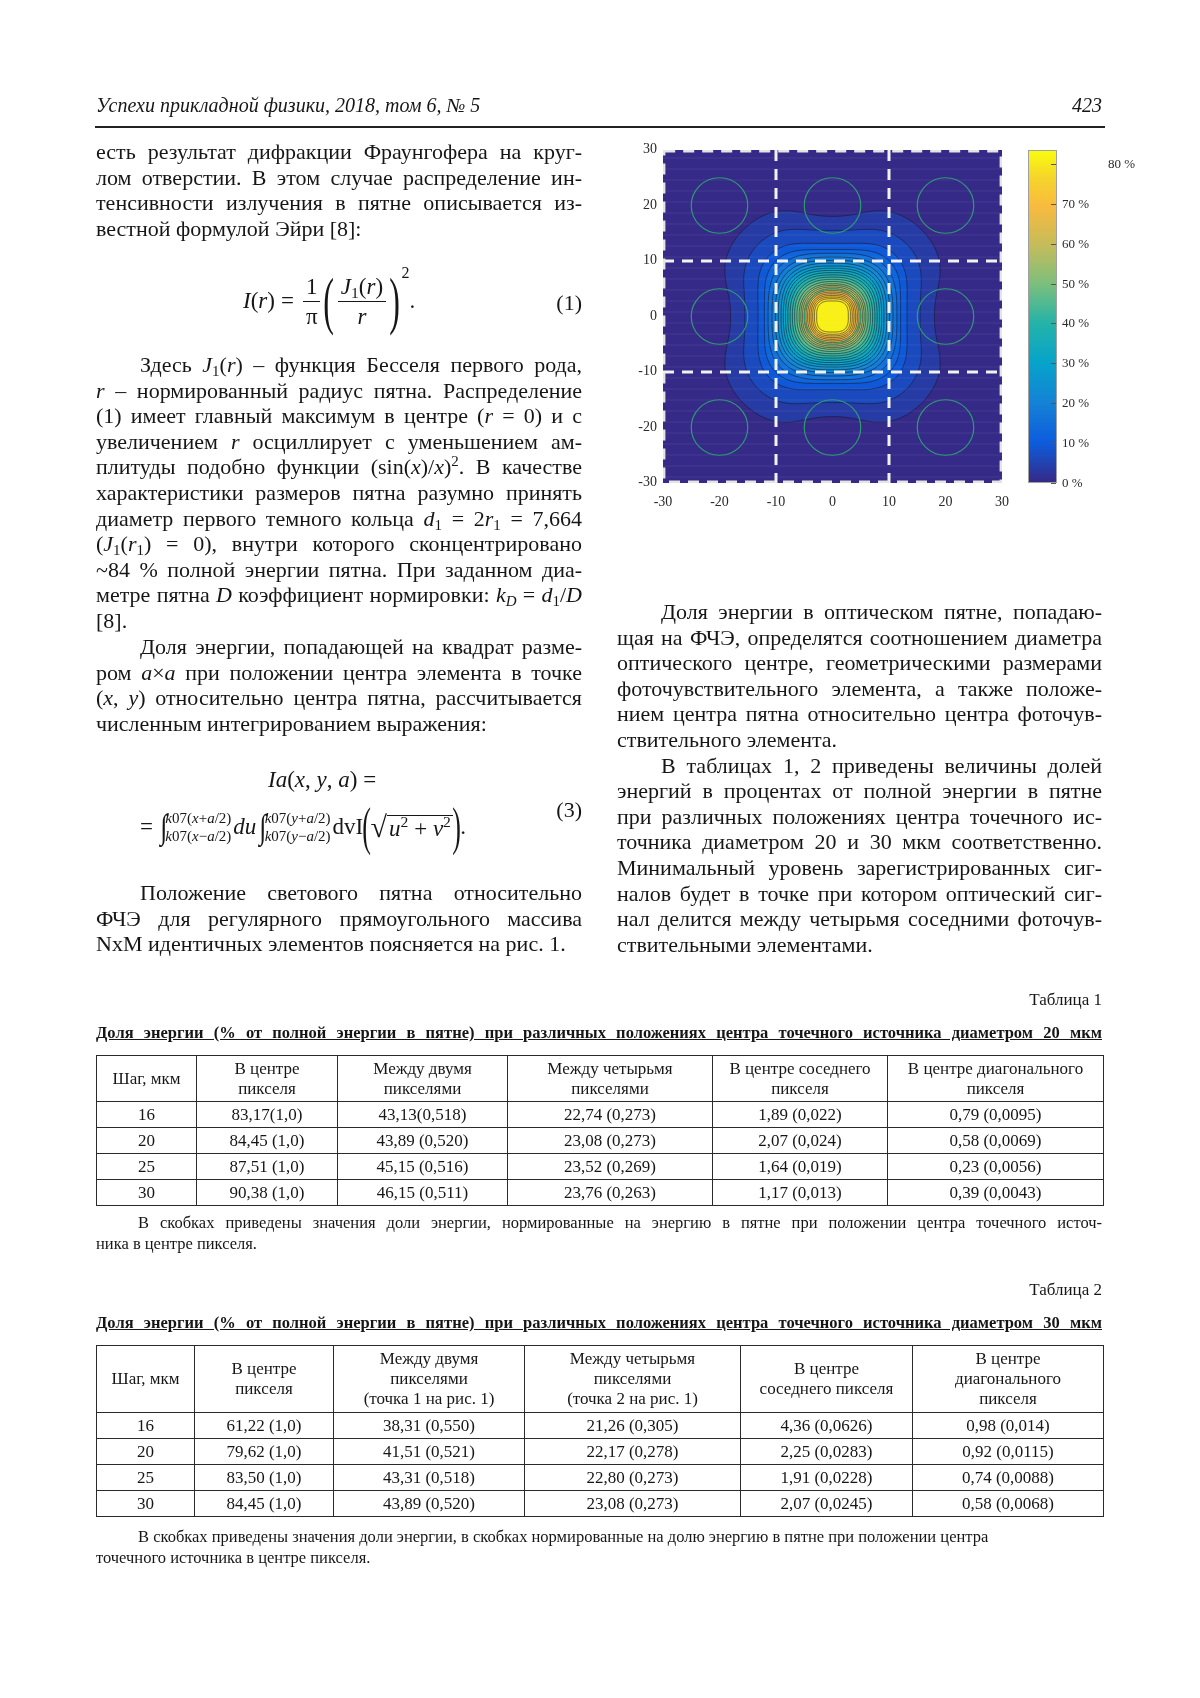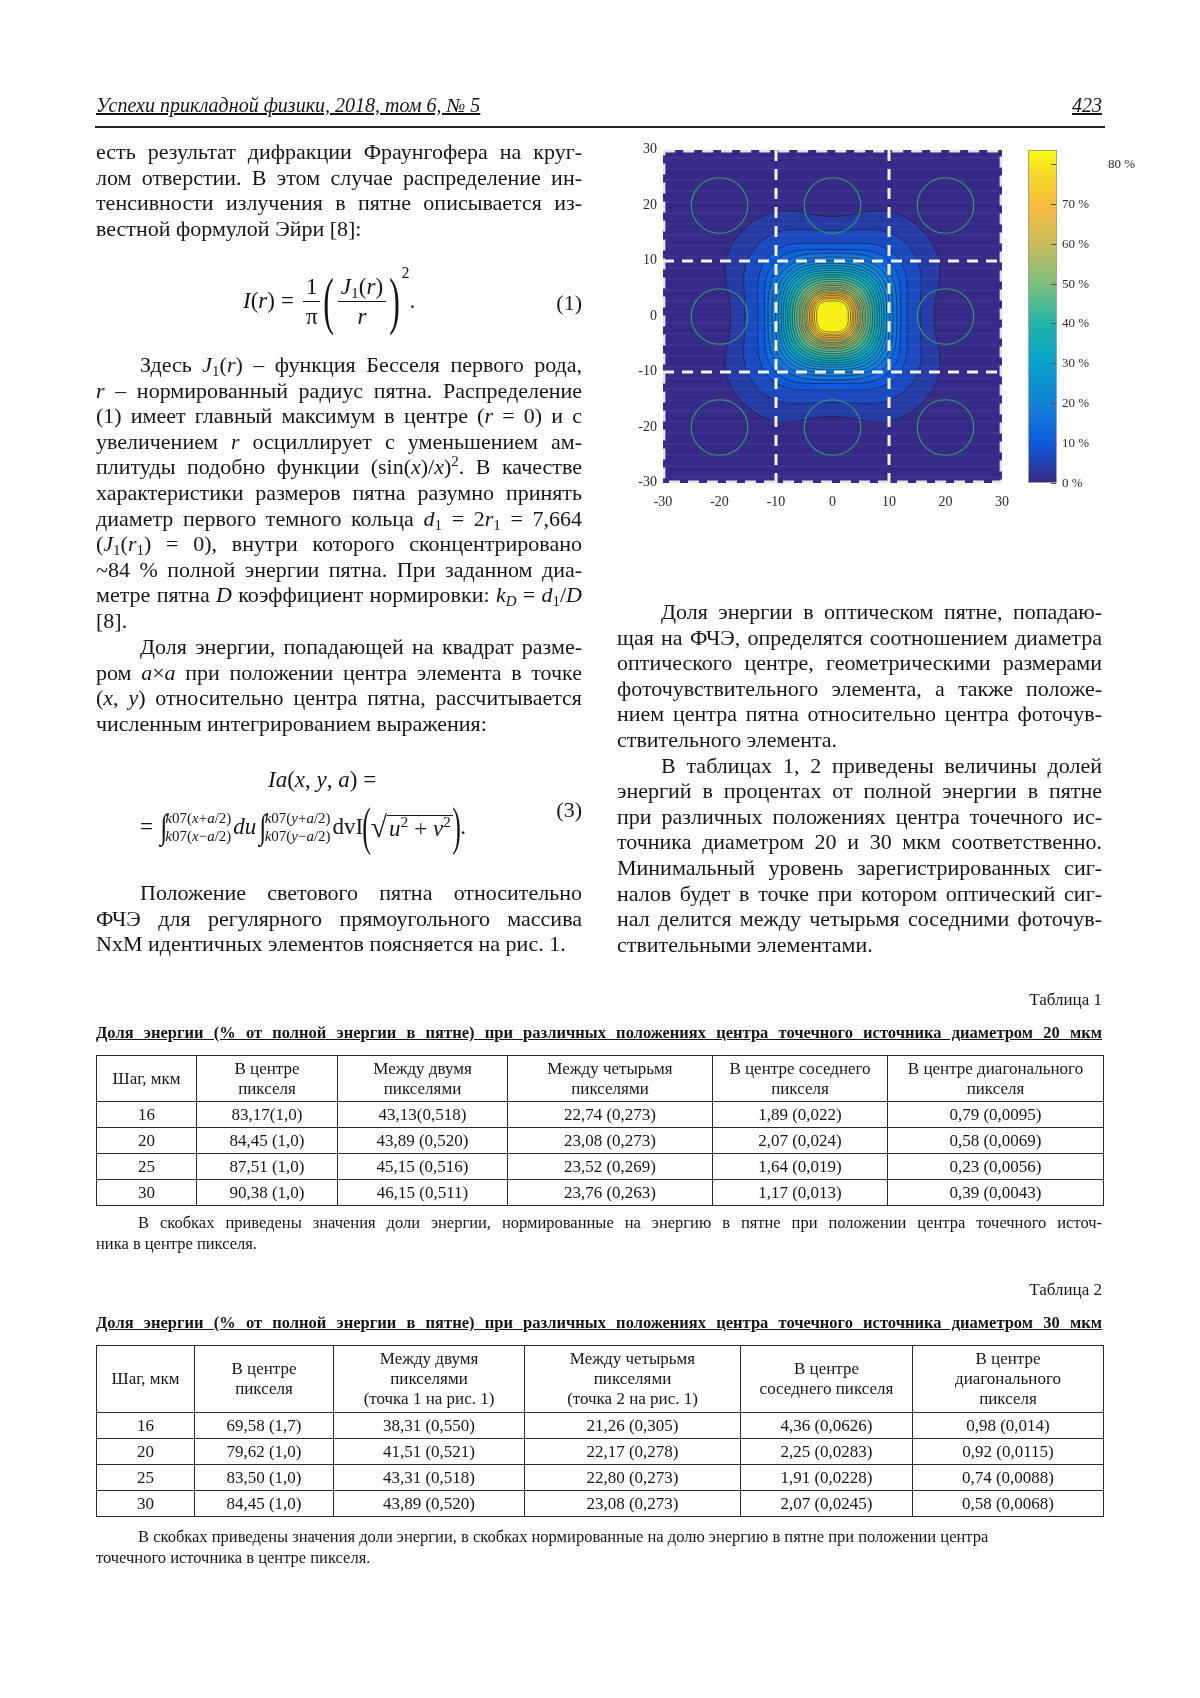--- a/index.html
+++ b/index.html
@@ -1,17 +1,17 @@
 <!DOCTYPE html>
 <html><head>
 <meta charset="utf-8">
 <style>
 html,body{margin:0;padding:0;background:#ffffff;}
 #page{position:relative;width:1200px;height:1698px;background:#ffffff;overflow:hidden;font-family:"Liberation Serif","DejaVu Serif",serif;color:#161616;}
-.abs{position:absolute;text-decoration:underline;}
+.abs{position:absolute;}
 .running-head{left:96px;top:92px;font-size:20px;font-style:italic;line-height:26px;white-space:nowrap;}
 .page-num{right:98px;top:92px;font-size:20px;font-style:italic;line-height:26px;white-space:nowrap;}
 .head-rule{left:95px;top:126px;width:1010px;height:1.5px;background:#222;}
 .para{position:absolute;font-size:22px;line-height:25.6px;}
 .col-left{left:96px;width:486px;}
 .col-right{left:617px;width:485px;}
 .line{display:block;white-space:nowrap;text-align:justify;text-align-last:justify;}
 .line.last{text-align:left;text-align-last:left;}
 .line.indent{padding-left:44px;}
 sub,sup{font-size:0.68em;line-height:0;}
@@ -357,21 +357,21 @@
 пикселями
 (точка 2 на рис. 1)</th>
       <th>В центре
 соседнего пикселя</th>
       <th>В центре
 диагонального
 пикселя</th>
     </tr>
     <tr style="height:26px">
       <td>16</td>
-      <td>69,58 (1,7)</td>
+      <td>61,22 (1,0)</td>
       <td>38,31 (0,550)</td>
       <td>21,26 (0,305)</td>
       <td>4,36 (0,0626)</td>
       <td>0,98 (0,014)</td>
     </tr>
     <tr style="height:26px">
       <td>20</td>
       <td>79,62 (1,0)</td>
       <td>41,51 (0,521)</td>
       <td>22,17 (0,278)</td>

